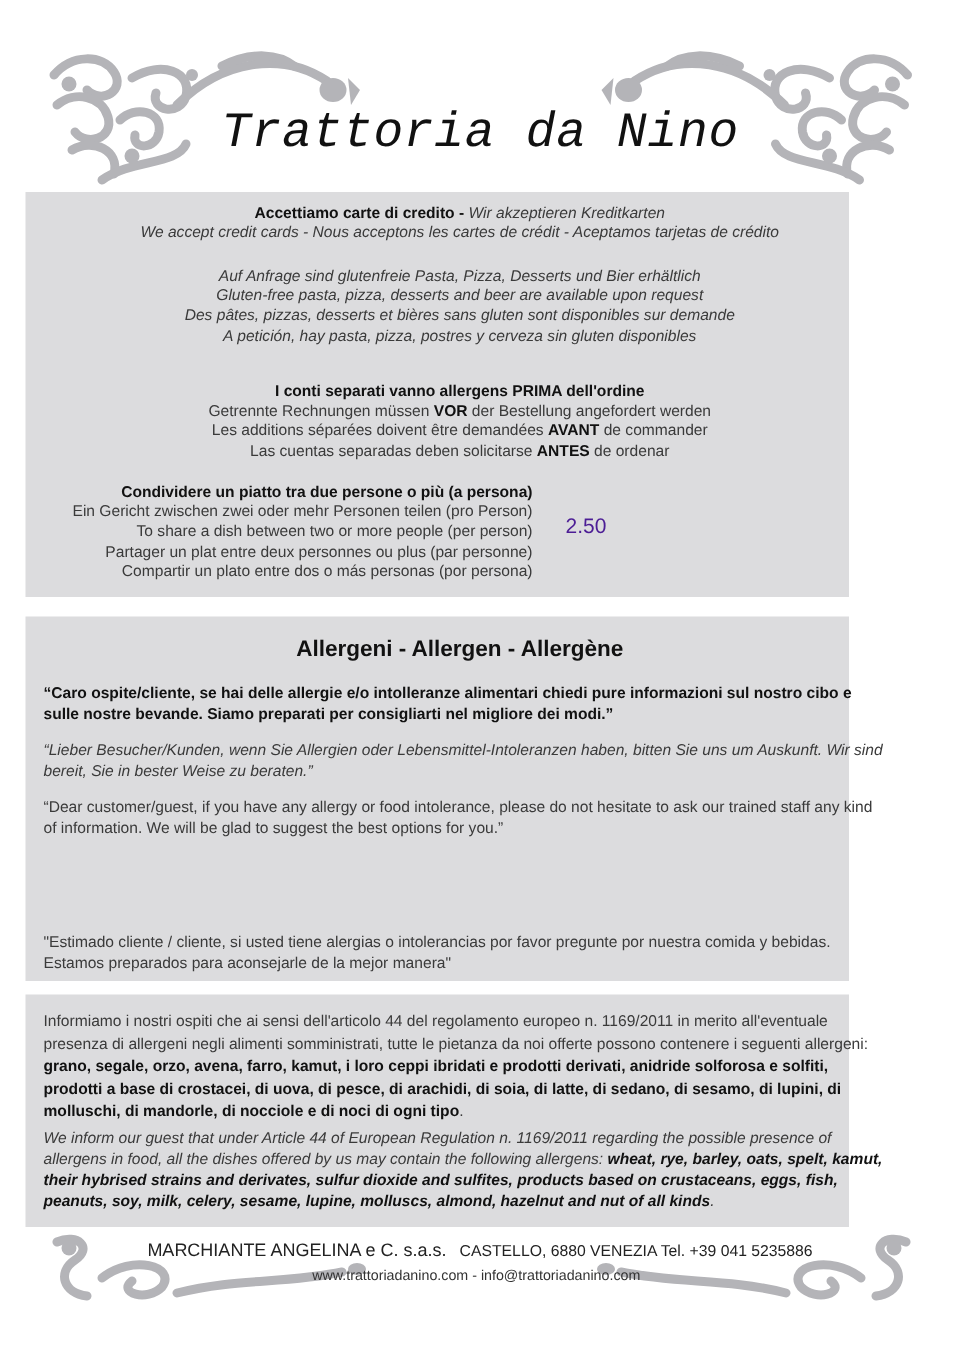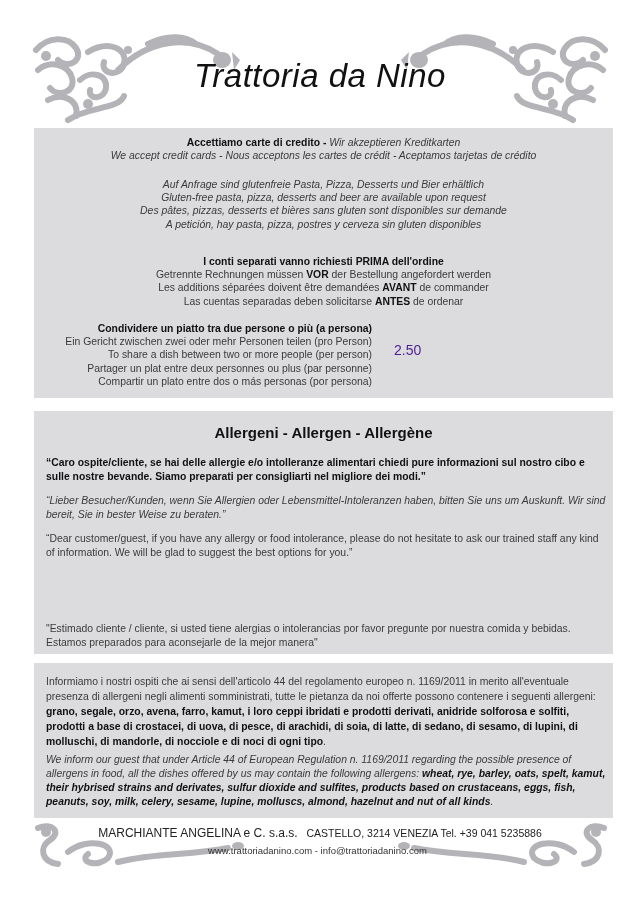--- a/index.html
+++ b/index.html
@@ -2,26 +2,26 @@
 <html><head>
 <meta charset="utf-8">
 <style>
   html, body { margin: 0; padding: 0; background: #ffffff; }
   body {
     width: 640px; height: 905px; position: relative; overflow: hidden;
     font-family: "Liberation Sans", sans-serif; color: #3a3a3a;
   }
   .ornament { position: absolute; }
   .title {
-    position: absolute; left: 0; width: 640px; top: 57px; text-align: center;
-    font-family: Liberation Sans, sans-serif; font-style: italic; font-size: 33px;
+    position: absolute; left: 0; width: 640px; top: 70px; text-align: center;
+    font-family: Liberation Mono, monospace; font-style: italic; font-size: 33px;
     color: #111; letter-spacing: 0.5px;
   }
   .panel {
-    position: absolute; left: 34px; width: 579px; background: #dcdcde;
+    position: absolute; left: 17px; width: 521px; background: #dcdcde; padding-left: 28px;
   }
   #panel-info { top: 128px; height: 270px; }
   #panel-allergen { top: 411px; height: 243px; }
   #panel-regulation { top: 663px; height: 155px; }
 
   .center { text-align: center; font-size: 10.4px; line-height: 13.2px; }
   .b { font-weight: bold; color: #111; }
   .i { font-style: italic; }
   .blk { position: absolute; left: 0; width: 579px; }
 
@@ -105,21 +105,21 @@
 
   <div class="blk center" style="top:50px">
     <div class="i">Auf Anfrage sind glutenfreie Pasta, Pizza, Desserts und Bier erhältlich</div>
     <div class="i">Gluten-free pasta, pizza, desserts and beer are available upon request</div>
     <div class="i">Des pâtes, pizzas, desserts et bières sans gluten sont disponibles sur demande</div>
     <div class="i">A petición, hay pasta, pizza, postres y cerveza sin gluten disponibles</div>
   </div>
 
   <div class="blk center" style="top:127px">
     <div class="b">
-      <span>I conti separati vanno richiesti </span><span>PRIMA</span><span> dell'ordine</span>
+      <span>I conti separati vanno allergens </span><span>PRIMA</span><span> dell'ordine</span>
     </div>
     <div><span>Getrennte Rechnungen müssen </span><span class="b">VOR</span><span> der Bestellung angefordert werden</span></div>
     <div><span>Les additions séparées doivent être demandées </span><span class="b">AVANT</span><span> de commander</span></div>
     <div><span>Las cuentas separadas deben solicitarse </span><span class="b">ANTES</span><span> de ordenar</span></div>
   </div>
 
   <div class="share-left">
     <div class="b">Condividere un piatto tra due persone o più (a persona)</div>
     <div>Ein Gericht zwischen zwei oder mehr Personen teilen (pro Person)</div>
     <div>To share a dish between two or more people (per person)</div>
@@ -158,17 +158,17 @@
   <g fill="#b4b4b8">
     <circle cx="18" cy="10" r="5"></circle>
     <circle cx="568" cy="10" r="5"></circle>
     <ellipse cx="210" cy="24" rx="6" ry="4"></ellipse>
     <ellipse cx="376" cy="24" rx="6" ry="4"></ellipse>
   </g>
 </svg>
 
 <div class="footer-line1">
   <span class="big">MARCHIANTE ANGELINA</span><span class="big"> e C. s.a.s.</span>
-  &nbsp;&nbsp;<span>CASTELLO, 3214  VENEZIA</span><span> Tel. +39 041 5235886</span>
+  &nbsp;&nbsp;<span>CASTELLO, 6880  VENEZIA</span><span> Tel. +39 041 5235886</span>
 </div>
 <div class="footer-line2">
   <span>www.trattoriadanino.com</span><span> - </span><span>info@trattoriadanino.com</span>
 </div>
 
 </body></html>

